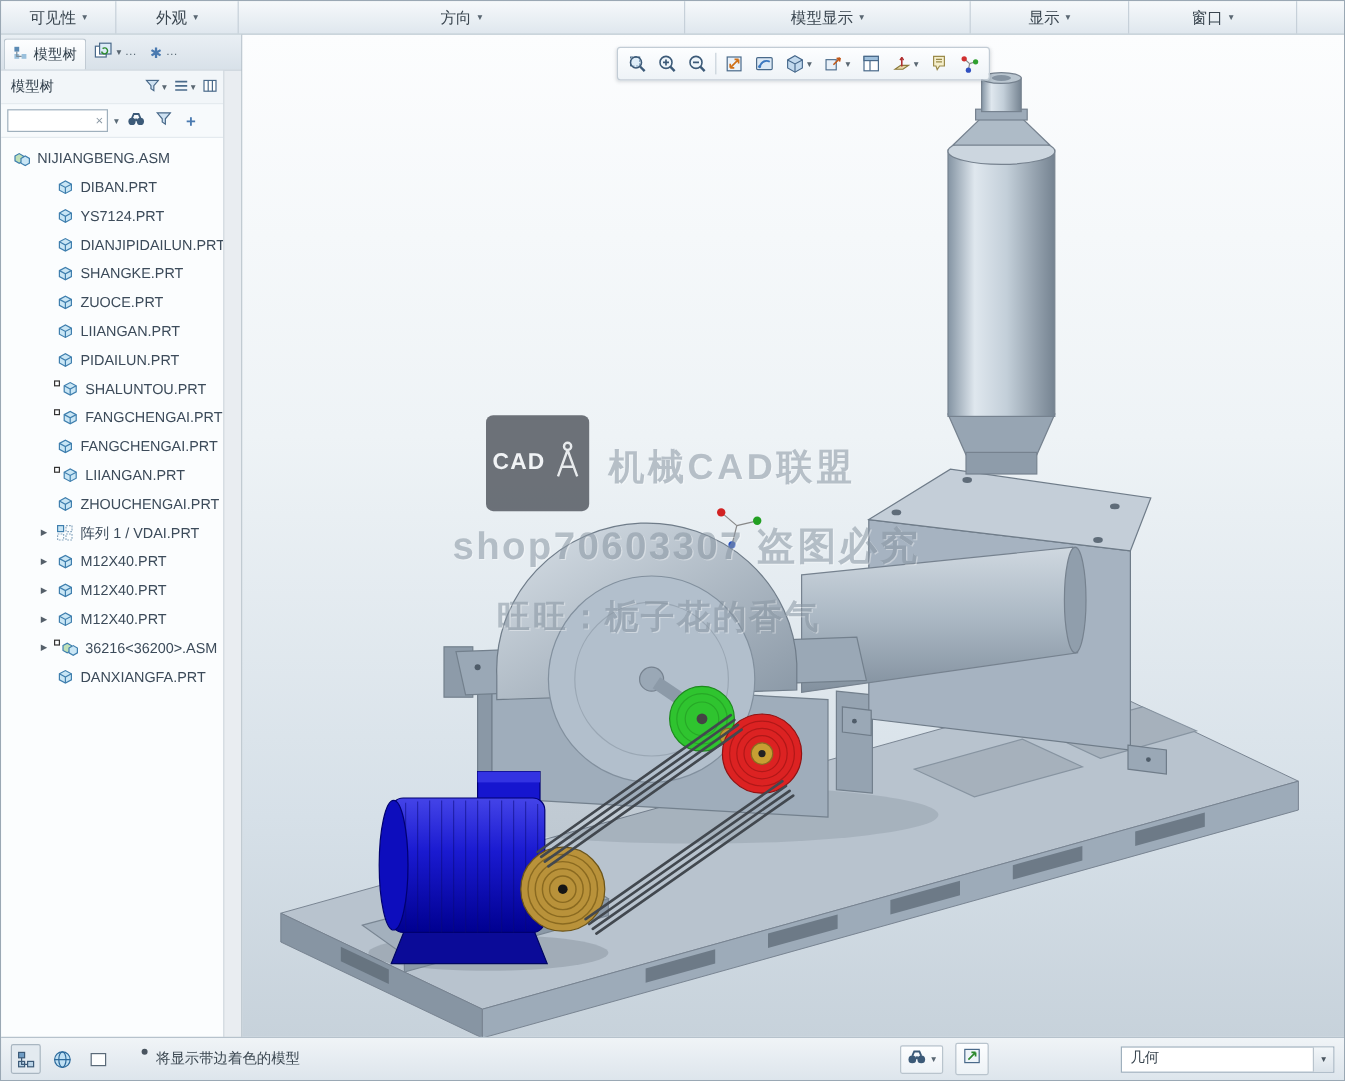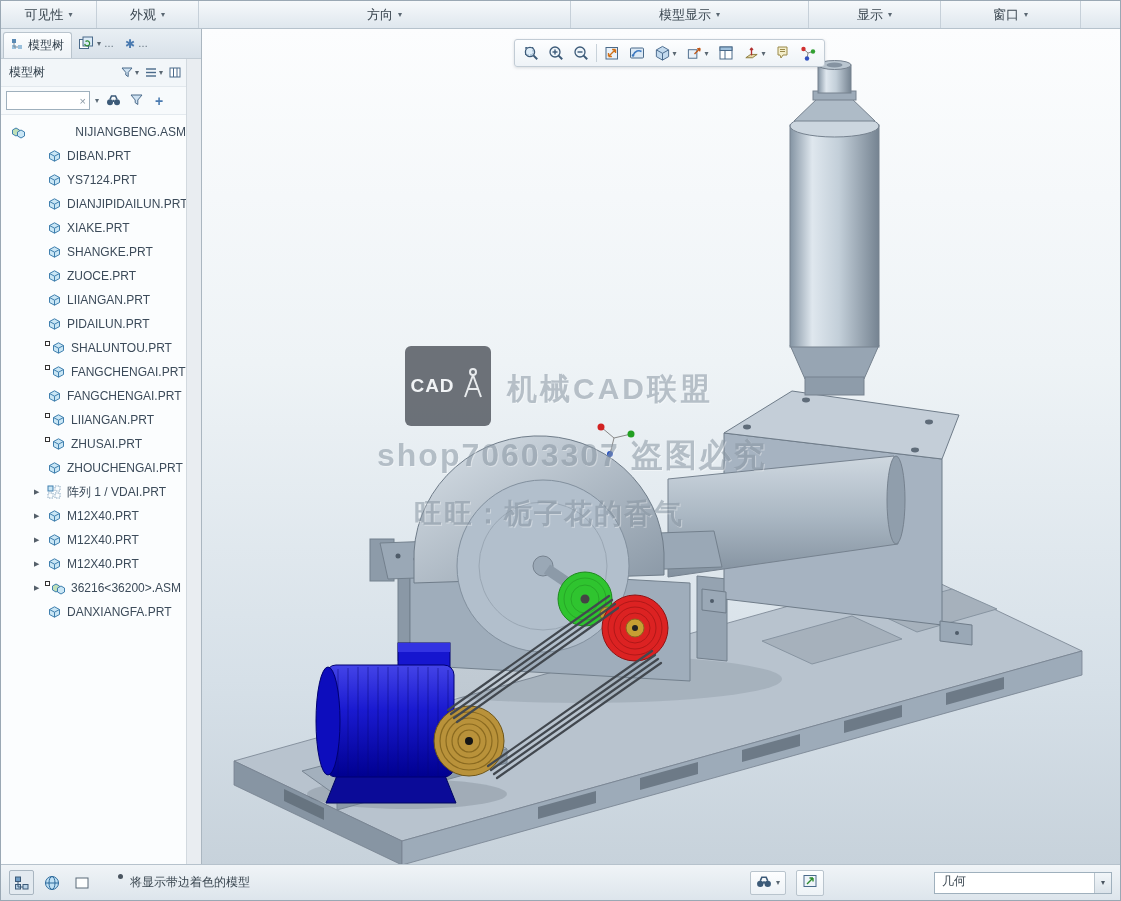--- a/index.html
+++ b/index.html
@@ -39,21 +39,21 @@
   .searchrow { flex:0 0 28px; display:flex; align-items:center; gap:5px; padding:0 5px; background:#f7fafc; border-bottom:1px solid #e4eaef; }
   .searchbox { width:84px; height:19px; background:#fff; border:1px solid #9fb0bd; display:flex; align-items:center; }
   .searchbox input { flex:1; width:50px; border:none; outline:none; background:transparent; font-size:11px; padding:0 2px; font-family:inherit; }
   .clearx { font-size:11px; color:#8a98a4; padding:0 3px; }
   .minicaret { font-size:8px; color:#5a6a76; }
   .srbtn { display:flex; align-items:center; justify-content:center; width:18px; }
   .plus { font-size:14px; font-weight:bold; color:#4a7ab0; }
 
   .tree { flex:1; overflow:hidden; padding-top:5px; }
   .trow { height:24px; display:flex; align-items:center; padding-left:33px; cursor:default; }
-  .trow.root { padding-left:10px;justify-content:space-between; }
+  .trow.root { padding-left:10px; }
   .tarrow { flex:0 0 13px; width:13px; font-size:7px; color:#55606a; }
   .tmark { flex:0 0 5px; width:5px; height:5px; border:1px solid #333; background:#fff; margin:-10px 1px 0 -2px; }
   .ticon { flex:0 0 16px; width:16px; height:14px; display:flex; align-items:center; }
   .tlabel { margin-left:4px; font-size:12px; color:#3c4b5a; white-space:nowrap; }
 
   
   .viewport { flex:1; position:relative; overflow:hidden;
     background:linear-gradient(180deg,#fcfdfe 0%,#eef3f6 40%,#d6e0e8 78%,#c7d2db 100%); }
   .model-svg { position:absolute; left:0; top:0; }
 
@@ -245,30 +245,20 @@
                 <span class="tlabel">DIANJIPIDAILUN.PRT</span>
               </div>
               <div class="trow">
                 <span class="tarrow"></span>
                 <span class="ticon">
                   <svg width="15" height="14" viewBox="0 0 15 14">
                     <path d="M2.5,4.5 L7.5,1.8 L12.5,4.5 L12.5,9.5 L7.5,12.2 L2.5,9.5 Z" fill="#c9e6f5" stroke="#3f7fae"></path>
                     <path d="M2.5,4.5 L7.5,7.2 L12.5,4.5 M7.5,7.2 L7.5,12.2" fill="none" stroke="#3f7fae"></path>
                   </svg>
                 </span>
-                <span class="tlabel">XIAKE.PRT</span>
-              </div>
-              <div class="trow">
-                <span class="tarrow"></span>
-                <span class="ticon">
-                  <svg width="15" height="14" viewBox="0 0 15 14">
-                    <path d="M2.5,4.5 L7.5,1.8 L12.5,4.5 L12.5,9.5 L7.5,12.2 L2.5,9.5 Z" fill="#c9e6f5" stroke="#3f7fae"></path>
-                    <path d="M2.5,4.5 L7.5,7.2 L12.5,4.5 M7.5,7.2 L7.5,12.2" fill="none" stroke="#3f7fae"></path>
-                  </svg>
-                </span>
                 <span class="tlabel">SHANGKE.PRT</span>
               </div>
               <div class="trow">
                 <span class="tarrow"></span>
                 <span class="ticon">
                   <svg width="15" height="14" viewBox="0 0 15 14">
                     <path d="M2.5,4.5 L7.5,1.8 L12.5,4.5 L12.5,9.5 L7.5,12.2 L2.5,9.5 Z" fill="#c9e6f5" stroke="#3f7fae"></path>
                     <path d="M2.5,4.5 L7.5,7.2 L12.5,4.5 M7.5,7.2 L7.5,12.2" fill="none" stroke="#3f7fae"></path>
                   </svg>
                 </span>
@@ -329,31 +319,20 @@
               <div class="trow">
                 <span class="tarrow"></span>
                 <span class="tmark"></span>
                 <span class="ticon">
                   <svg width="15" height="14" viewBox="0 0 15 14">
                     <path d="M2.5,4.5 L7.5,1.8 L12.5,4.5 L12.5,9.5 L7.5,12.2 L2.5,9.5 Z" fill="#c9e6f5" stroke="#3f7fae"></path>
                     <path d="M2.5,4.5 L7.5,7.2 L12.5,4.5 M7.5,7.2 L7.5,12.2" fill="none" stroke="#3f7fae"></path>
                   </svg>
                 </span>
                 <span class="tlabel">LIIANGAN.PRT</span>
-              </div>
-              <div class="trow">
-                <span class="tarrow"></span>
-                <span class="tmark"></span>
-                <span class="ticon">
-                  <svg width="15" height="14" viewBox="0 0 15 14">
-                    <path d="M2.5,4.5 L7.5,1.8 L12.5,4.5 L12.5,9.5 L7.5,12.2 L2.5,9.5 Z" fill="#c9e6f5" stroke="#3f7fae"></path>
-                    <path d="M2.5,4.5 L7.5,7.2 L12.5,4.5 M7.5,7.2 L7.5,12.2" fill="none" stroke="#3f7fae"></path>
-                  </svg>
-                </span>
-                <span class="tlabel">ZHUSAI.PRT</span>
               </div>
               <div class="trow">
                 <span class="tarrow"></span>
                 <span class="ticon">
                   <svg width="15" height="14" viewBox="0 0 15 14">
                     <path d="M2.5,4.5 L7.5,1.8 L12.5,4.5 L12.5,9.5 L7.5,12.2 L2.5,9.5 Z" fill="#c9e6f5" stroke="#3f7fae"></path>
                     <path d="M2.5,4.5 L7.5,7.2 L12.5,4.5 M7.5,7.2 L7.5,12.2" fill="none" stroke="#3f7fae"></path>
                   </svg>
                 </span>
                 <span class="tlabel">ZHOUCHENGAI.PRT</span>

